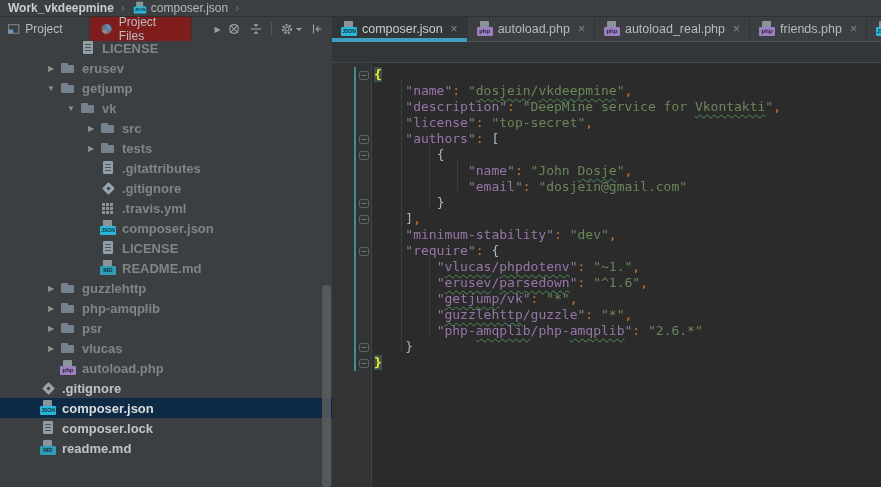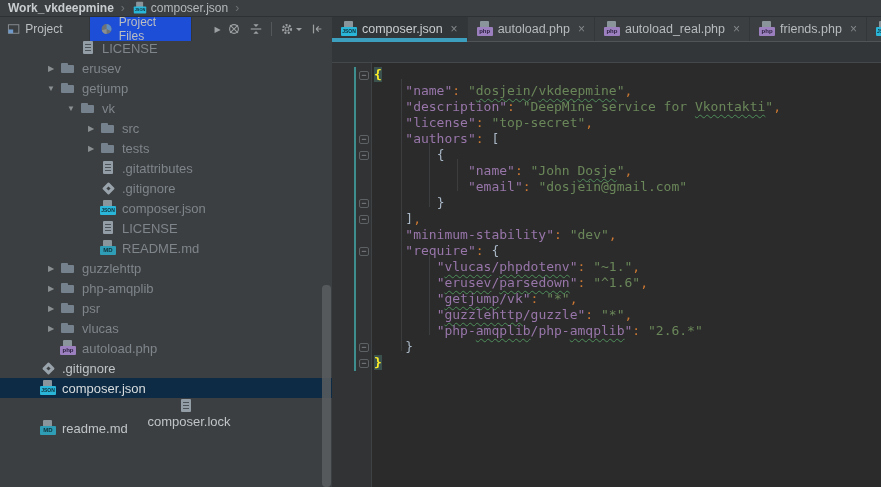--- a/index.html
+++ b/index.html
@@ -15,38 +15,38 @@
   .nav-item  { font-size:12px; color:#B4B8BB; }
   .nav-sep { color:#6E7276; font-size:12px; margin:0 7px; }
   .navbar .ic { transform:scale(0.78); transform-origin:center; margin-right:3px; }
 
   
   .project-pane { position:absolute; left:0; top:17px; width:332px; height:470px;
                   background:#3C3F41; overflow:hidden; }
   .panel-header { height:24px; display:flex; align-items:center; padding-left:7px;
                   font-size:12px; color:#BBBEC0;justify-content:flex-end; }
   .ph-label { margin-left:5px; }
-  .ph-chip { height:24px; display:flex; align-items:center; background:#1d4ed8;
+  .ph-chip { height:24px; display:flex; align-items:center; background:#7f1d1d;
              border-left:1px solid #333639; border-right:1px solid #333639;
              padding:0 10px; margin-left:26px; }
   .ph-chip .ph-label { margin-left:6px; }
   .ph-arrow { color:#9DA0A2; font-size:8px; margin-left:16px; width:20px; text-align:center; }
   .ph-icons { margin-left:auto; display:flex; align-items:center; gap:8px; padding-right:8px; }
   .ph-sep { width:1px; height:14px; background:#55585A; }
   .gear-wrap { display:flex; align-items:center; }
   .dd-caret { width:0; height:0; border-left:3px solid transparent; border-right:3px solid transparent;
               border-top:3px solid #9DA0A2; margin-left:2px; }
 
   
   .tree { position:absolute; left:0; top:21px; width:332px; }
   .tree-row { height:20px; display:flex; align-items:center; font-size:13px; color:#7E858B; }
   .tree-row.bright { color:#BFC4C7; }
   .tree-row.selected { background:#0D2B44; color:#D8DCDE; }
   .tw-arrow { width:18px; text-align:center; font-size:8px; color:#8A8F92; flex:none; }
-  .tree-label { margin-left:6px; white-space:nowrap; }
+  .tree-label { margin-left:6px; white-space:nowrap;font-weight:bold; }
   .v-scrollbar { position:absolute; left:322px; top:268px; width:9px; height:202px;
                  background:#5B5E60; border-radius:4px; opacity:.85; }
 
   
   .ic { width:16px; height:16px; position:relative; flex:none; display:inline-block; }
   .ic-folder::before { content:""; position:absolute; left:1px; top:3px; width:7px; height:3px;
                        background:#75828D; border-radius:1px 1px 0 0; }
   .ic-folder::after  { content:""; position:absolute; left:1px; top:5px; width:13px; height:8px;
                        background:#75828D; border-radius:1px; }
   .ic-page::before { content:""; position:absolute; left:3px; top:1px; width:10px; height:13px;
@@ -192,20 +192,25 @@
           <span class="ic ic-page"></span>
           <span class="tree-label">.gitattributes</span>
         </div>
         <div class="tree-row" style="padding-left: 82px;">
           <span class="tw-arrow"></span>
           <span class="ic ic-git"></span>
           <span class="tree-label">.gitignore</span>
         </div>
         <div class="tree-row" style="padding-left: 82px;">
           <span class="tw-arrow"></span>
+          <span class="ic ic-yml"></span>
+          <span class="tree-label">.travis.yml</span>
+        </div>
+        <div class="tree-row" style="padding-left: 82px;">
+          <span class="tw-arrow"></span>
           <span class="ic ic-badged ic-json"></span>
           <span class="tree-label">composer.json</span>
         </div>
         <div class="tree-row" style="padding-left: 82px;">
           <span class="tw-arrow"></span>
           <span class="ic ic-page"></span>
           <span class="tree-label">LICENSE</span>
         </div>
         <div class="tree-row" style="padding-left: 82px;">
           <span class="tw-arrow"></span>
@@ -240,21 +245,21 @@
         <div class="tree-row bright" style="padding-left: 22px;">
           <span class="tw-arrow"></span>
           <span class="ic ic-git"></span>
           <span class="tree-label">.gitignore</span>
         </div>
         <div class="tree-row bright selected" style="padding-left: 22px;">
           <span class="tw-arrow"></span>
           <span class="ic ic-badged ic-json"></span>
           <span class="tree-label">composer.json</span>
         </div>
-        <div class="tree-row bright" style="padding-left: 40px; flex-direction: column;">
+        <div class="tree-row bright" style="padding-left: 22px;">
           <span class="tw-arrow"></span>
           <span class="ic ic-page"></span>
           <span class="tree-label">composer.lock</span>
         </div>
         <div class="tree-row bright" style="padding-left: 22px;">
           <span class="tw-arrow"></span>
           <span class="ic ic-badged ic-md"></span>
           <span class="tree-label">readme.md</span>
         </div>
       </div>

